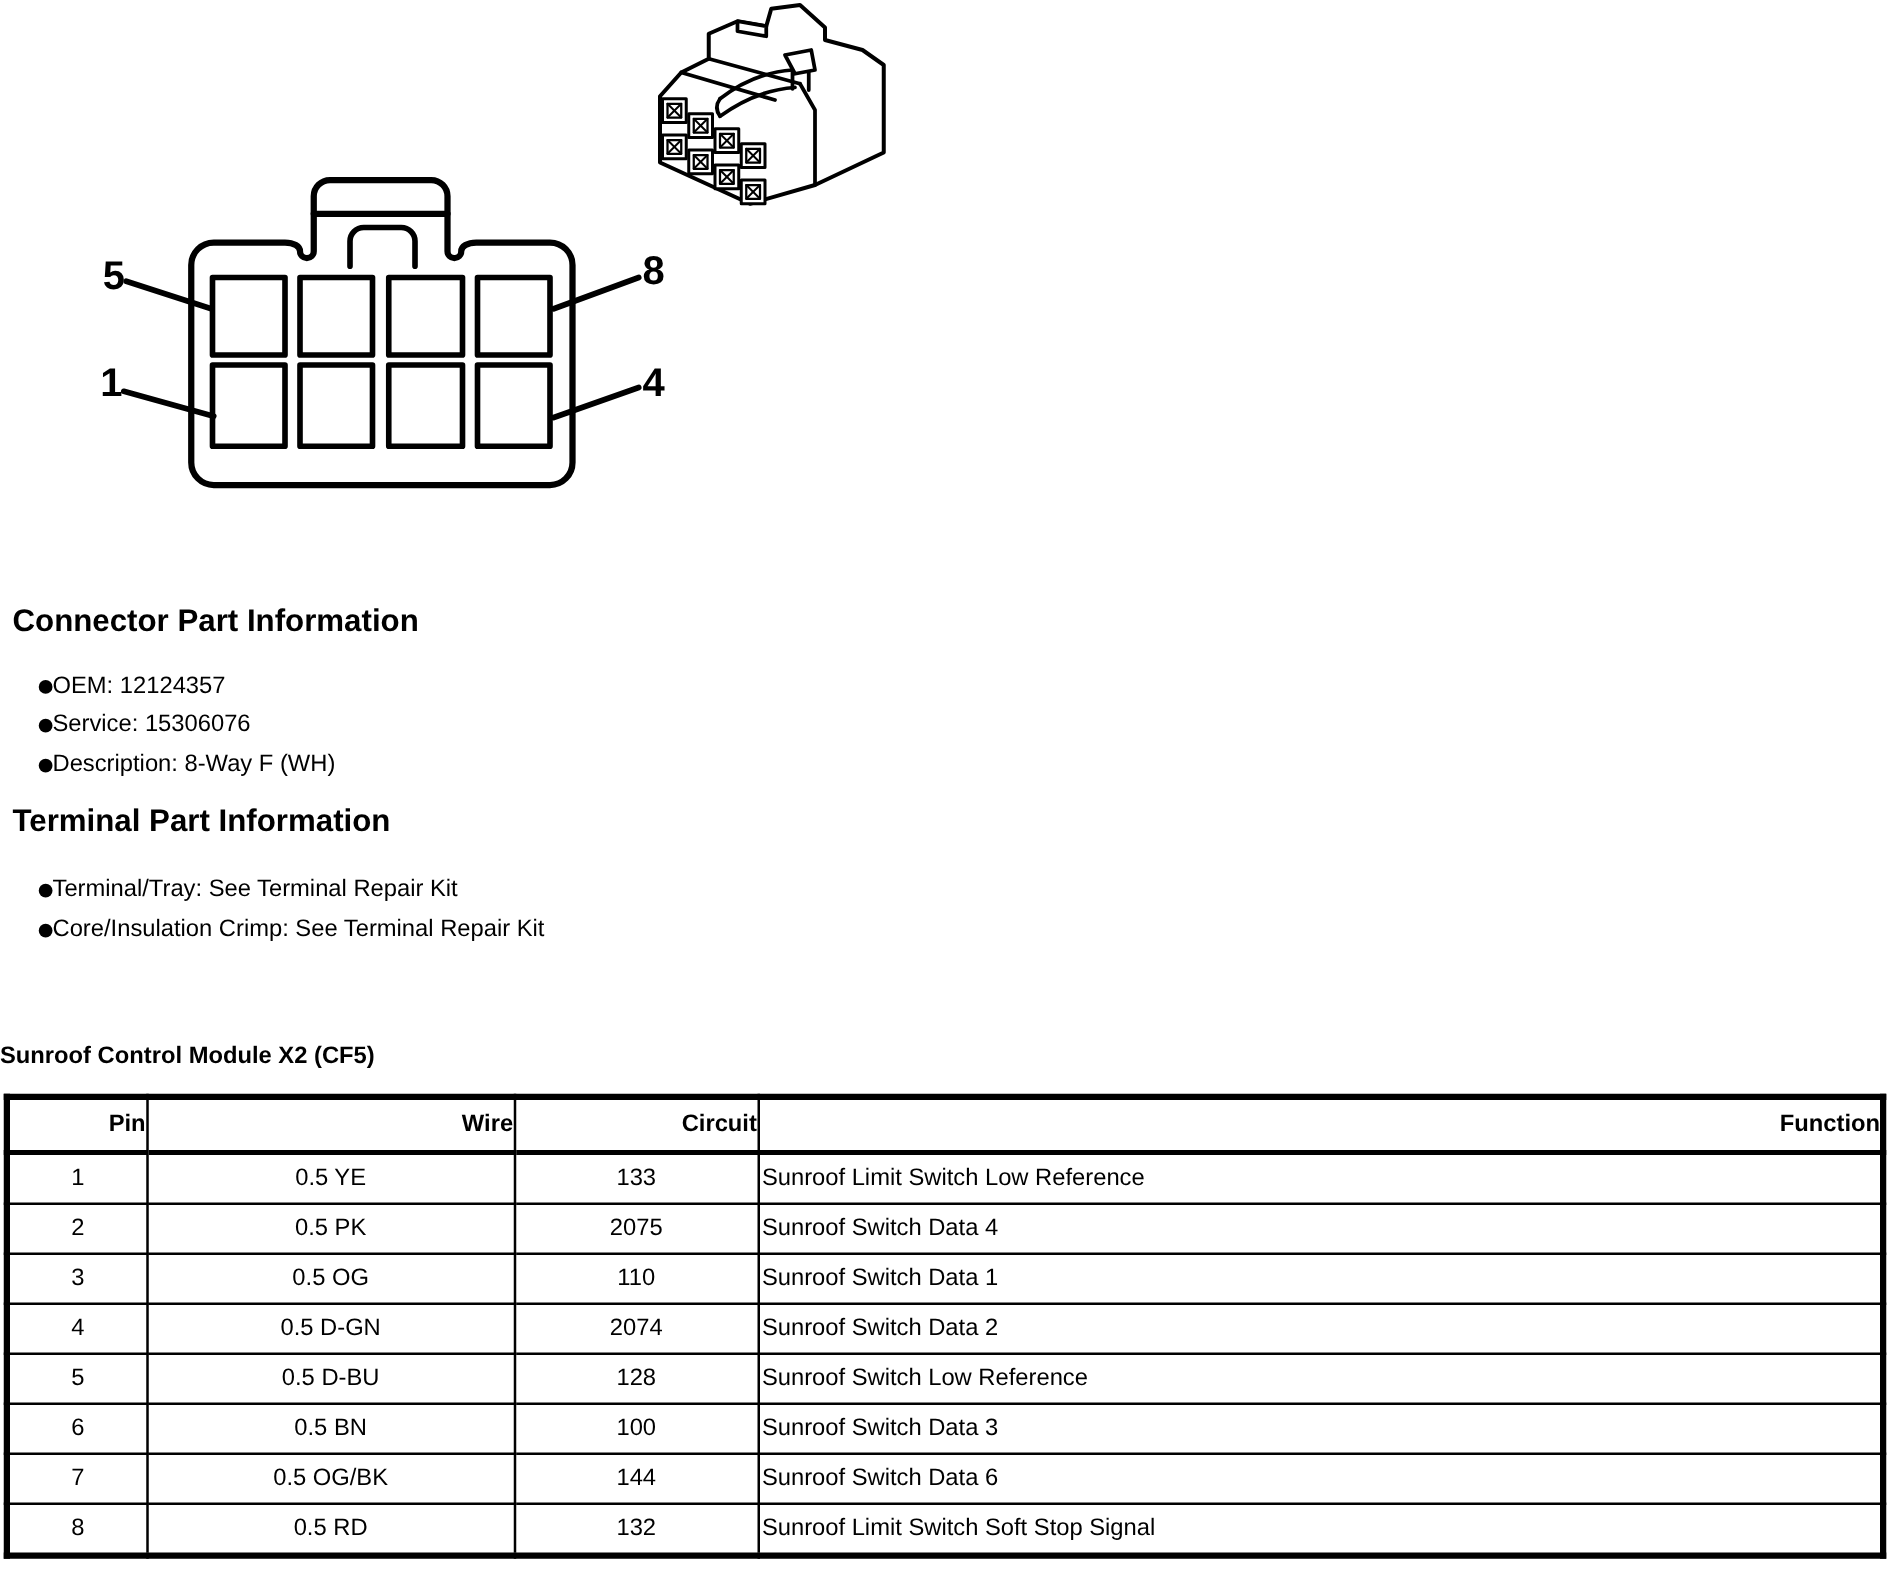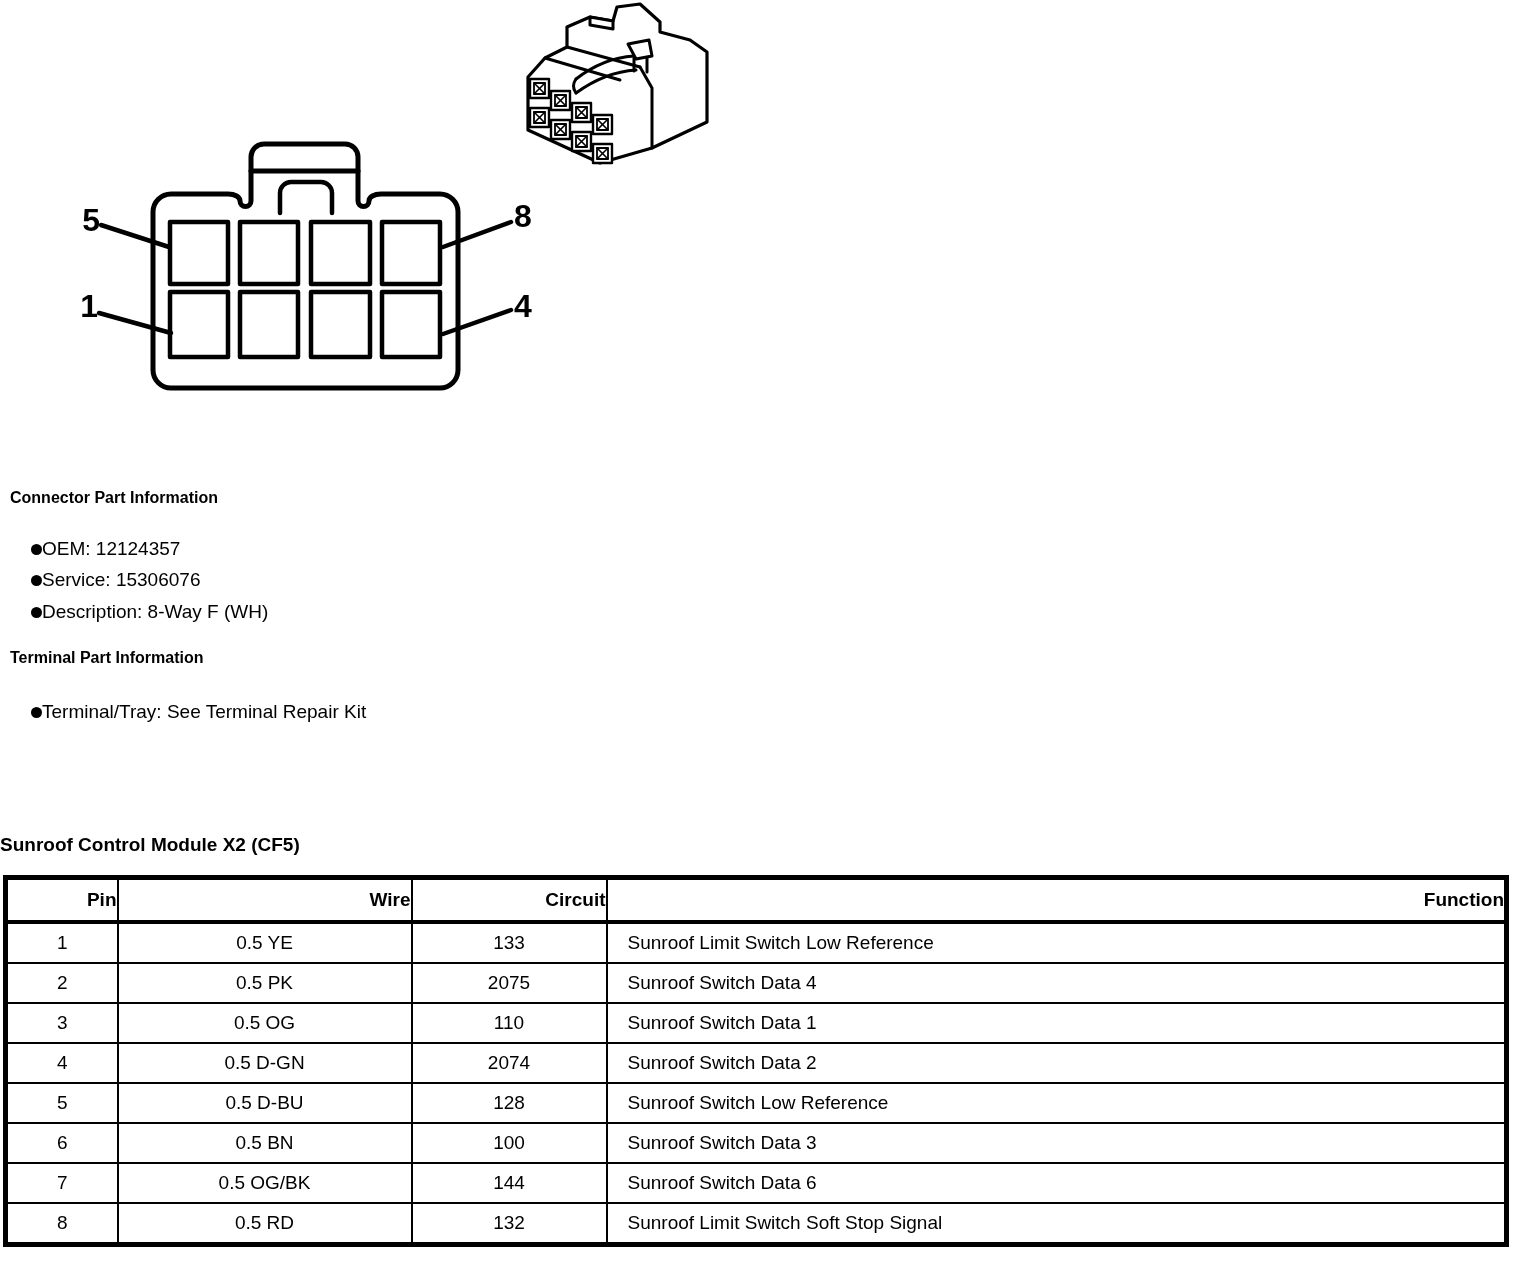--- a/index.html
+++ b/index.html
@@ -14,21 +14,21 @@
   #page {
     position: relative;
     width: 1520px;
     height: 1268px;
     background: #ffffff;
     overflow: hidden;
   }
   .abs { position: absolute; }
   h2.sec-heading {
     margin: 0;
-    font-size: 16px;
+    font-size: 25px;
     font-weight: bold;
     line-height: 23px;
     letter-spacing: 0px;
   }
   .li {
     position: absolute;
     display: flex;
     align-items: center;
     height: 24px;
     font-size: 19px;
@@ -70,21 +70,21 @@
     overflow: hidden;
     white-space: nowrap;
   }
   table.pinout th {
     font-weight: bold;
     height: 40px;
     border-bottom-width: 4.5px;
     text-align: right;
   }
   table.pinout td { height: 38px; font-weight: normal; }
-  table.pinout td.fn { text-align: left; padding-left: 20px; }
+  table.pinout td.fn { text-align: left; padding-left: 2px; }
   svg text.pin-num {
     font-family: "Liberation Sans", "DejaVu Sans", sans-serif;
     font-size: 32px;
     font-weight: bold;
     fill: #000;
   }
 </style>
 </head>
 <body>
 
@@ -168,20 +168,24 @@
     <span class="bullet"></span>
     <span>Description: 8-Way F (WH)</span>
   </div>
 
   <h2 class="sec-heading abs" style="left:10px;top:646px">Terminal Part Information</h2>
 
   <div class="li" style="left:31px;top:700px">
     <span class="bullet"></span>
     <span>Terminal/Tray: See Terminal Repair Kit</span>
   </div>
+  <div class="li" style="left:31px;top:732px">
+    <span class="bullet"></span>
+    <span>Core/Insulation Crimp: See Terminal Repair Kit</span>
+  </div>
 
   <div class="table-title">Sunroof Control Module X2 (CF5)</div>
 
   <table class="pinout">
     <colgroup>
       <col style="width:112px">
       <col style="width:294px">
       <col style="width:195px">
       <col>
     </colgroup>

